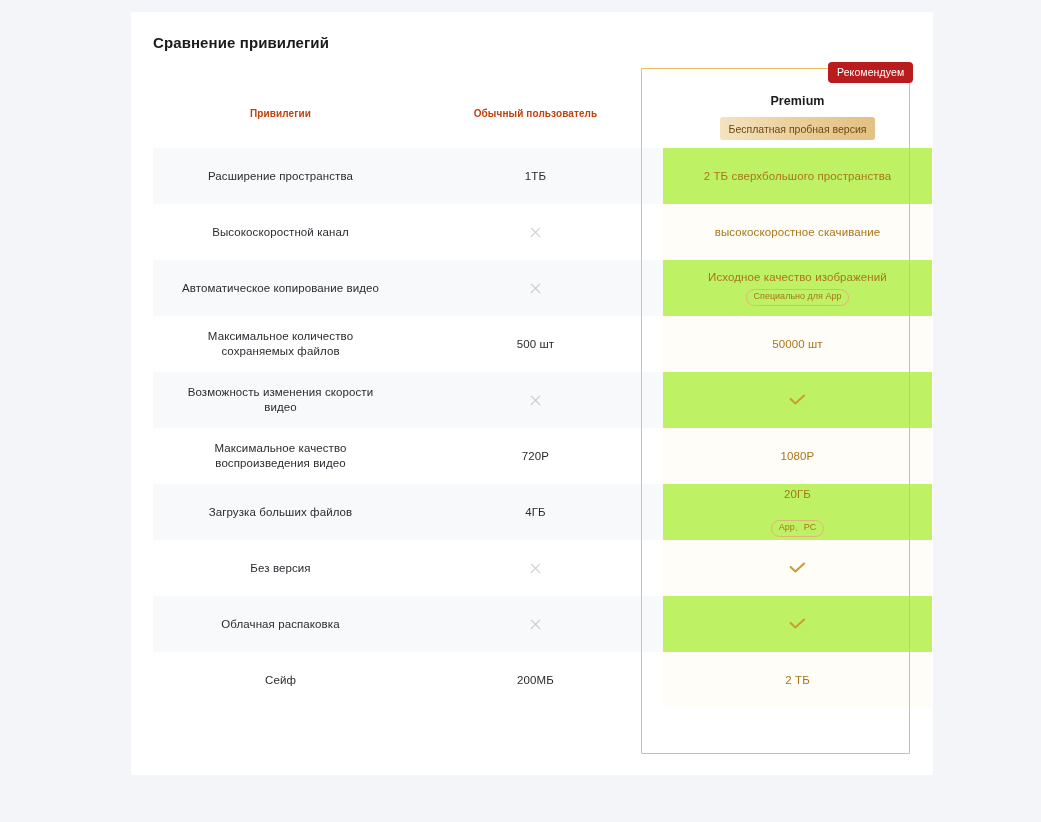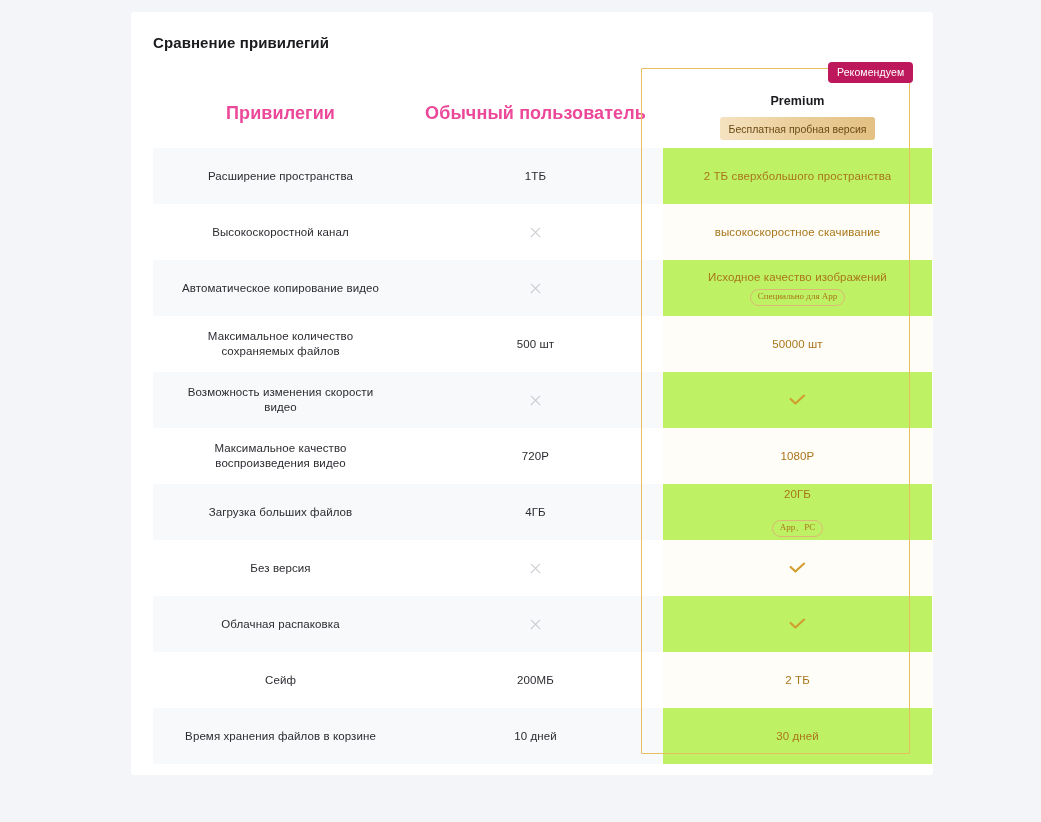--- a/index.html
+++ b/index.html
@@ -66,22 +66,22 @@
   }
 
   .c-feature { width: 255px; }
   .c-basic   { width: 255px; }
   .c-premium { width: 269px; }
 
   
   .head-row { height: 70px; }
   .head-row .cell { height: 70px; }
   .head-label {
-    font-size: 18px;
-    color: #ec4899;
+    font-size: 10px;
+    color: #c2410c;
     font-weight: bold;
     letter-spacing: .1px;
   }
 
   .head-row .c-premium {
     justify-content: flex-start;
     padding-top: 16px;
   }
   .premium-name {
     font-size: 12.5px;
@@ -154,21 +154,20 @@
     display: inline-block;
     margin-top: 6px;
     padding: 1.5px 7px 2.5px;
     border: 1px solid #dbb濃;
     border: 1px solid #ddb874;
     border-radius: 9px;
     font-size: 9px;
     color: #a9751a;
     line-height: 11px;
     white-space: nowrap;
-    font-family: Liberation Serif, serif;
   }
 
   .inline-wrap {
     display: flex;
     align-items: center;
     justify-content: center;
     gap: 20px;
     flex-direction: column;
   }
   .inline-wrap .tag-pill { margin-top: 0; }
@@ -183,21 +182,21 @@
     border: 1px solid #e8be63;
     box-sizing: border-box;
     pointer-events: none;
     border-radius: 1px;
   }
 
   .rec-badge {
     position: absolute;
     left: 697px;
     top: 50px;
-    background: #be185d;
+    background: #b91c1c;
     color: #ffffff;
     font-size: 10.5px;
     line-height: 21px;
     height: 21px;
     padding: 0 9px;
     border-radius: 4px;
     white-space: nowrap;
     letter-spacing: .1px;
   }
 </style>
@@ -338,30 +337,19 @@
             <div class="cell c-feature">
               <span class="feature-text">Сейф</span>
             </div>
             <div class="cell c-basic">
               <span class="basic-text">200МБ</span>
             </div>
             <div class="cell c-premium">
               <span class="premium-text">2 ТБ</span>
             </div>
           </div>
-          <div class="row body-row row-odd">
-            <div class="cell c-feature">
-              <span class="feature-text">Время хранения файлов в корзине</span>
-            </div>
-            <div class="cell c-basic">
-              <span class="basic-text">10 дней</span>
-            </div>
-            <div class="cell c-premium">
-              <span class="premium-text">30 дней</span>
-            </div>
-          </div>
         </div>
     </div>
 
     <div class="premium-frame"></div>
     <div class="rec-badge">Рекомендуем</div>
   </div>
 </div>
 
 </body></html>

